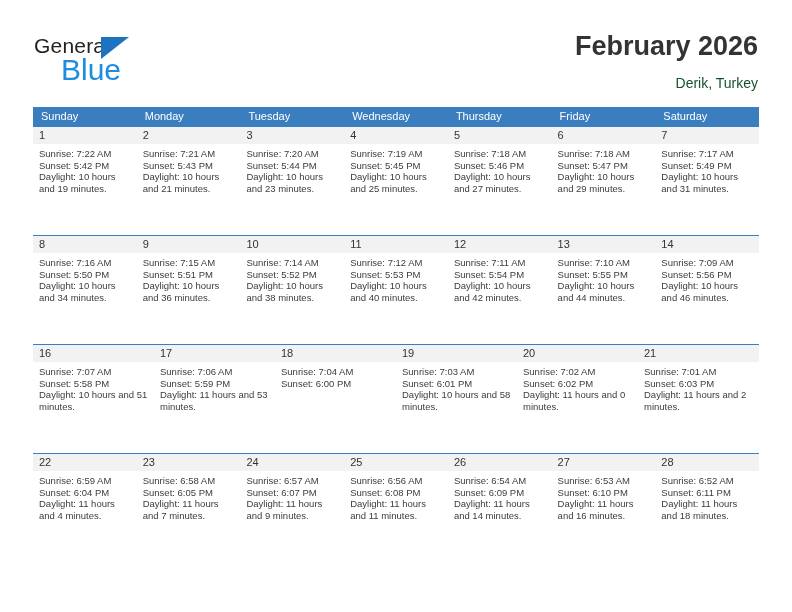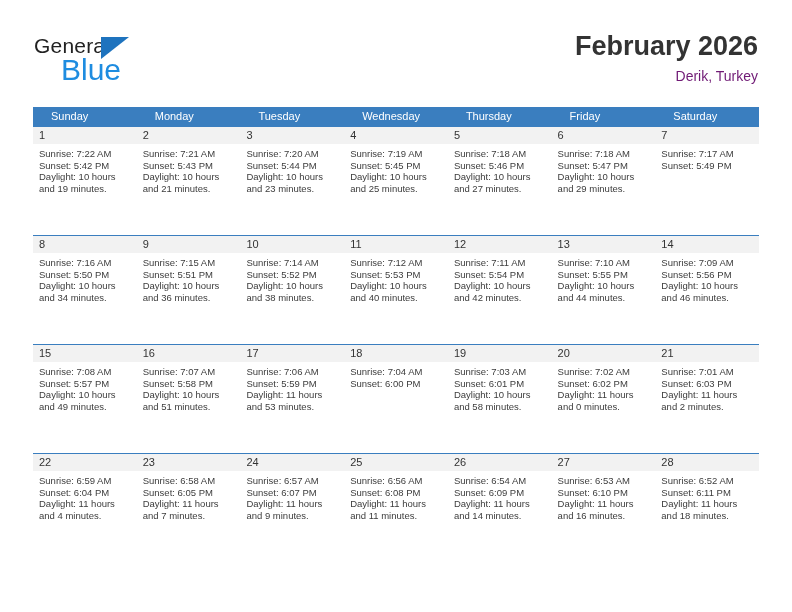--- a/index.html
+++ b/index.html
@@ -72,23 +72,23 @@
   .cal-title {
     font-size: 27px;
     color: #333333;
     line-height: 32px;
     font-weight: bold;
     margin: 0;
     white-space: nowrap;
   }
   .cal-subtitle {
     font-size: 14px;
-    color: #701a75;
+    color: #14532d;
     line-height: 20px;
-    margin: 4px 0 0 0;
+    margin: 11px 0 0 0;
     white-space: nowrap;
   }
 
   
   .calendar {
     position: absolute;
     left: 33px;
     top: 107px;
     width: 726px;
   }
@@ -96,21 +96,21 @@
     display: flex;
     width: 100%;
     background: #3a7ebf;
   }
   .dow {
     flex: 1 1 0;
     height: 19px;
     line-height: 19px;
     color: #ffffff;
     font-size: 11px;
-    padding-left: 18px;
+    padding-left: 8px;
     box-sizing: border-box;
     white-space: nowrap;
     overflow: hidden;
   }
   .week {
     display: flex;
     width: 100%;
     border-top: 1px solid #3a7ebf;
     height: 109px;
     box-sizing: border-box;
@@ -225,20 +225,21 @@
           <div>Sunrise: 7:18 AM</div>
           <div>Sunset: 5:47 PM</div>
           <div class="daylight">Daylight: 10 hours and 29 minutes.</div>
         </div>
       </div>
       <div class="day">
         <div class="day-num">7</div>
         <div class="day-info">
           <div>Sunrise: 7:17 AM</div>
           <div>Sunset: 5:49 PM</div>
+          <div class="daylight">Daylight: 10 hours and 31 minutes.</div>
         </div>
       </div>
     </div>
 
     <div class="week">
       <div class="day">
         <div class="day-num">8</div>
         <div class="day-info">
           <div>Sunrise: 7:16 AM</div>
           <div>Sunset: 5:50 PM</div>
@@ -290,28 +291,20 @@
         <div class="day-info">
           <div>Sunrise: 7:09 AM</div>
           <div>Sunset: 5:56 PM</div>
           <div class="daylight">Daylight: 10 hours and 46 minutes.</div>
         </div>
       </div>
     </div>
 
     <div class="week">
       <div class="day">
-        <div class="day-num">15</div>
-        <div class="day-info">
-          <div>Sunrise: 7:08 AM</div>
-          <div>Sunset: 5:57 PM</div>
-          <div class="daylight">Daylight: 10 hours and 49 minutes.</div>
-        </div>
-      </div>
-      <div class="day">
         <div class="day-num">16</div>
         <div class="day-info">
           <div>Sunrise: 7:07 AM</div>
           <div>Sunset: 5:58 PM</div>
           <div class="daylight">Daylight: 10 hours and 51 minutes.</div>
         </div>
       </div>
       <div class="day">
         <div class="day-num">17</div>
         <div class="day-info">

